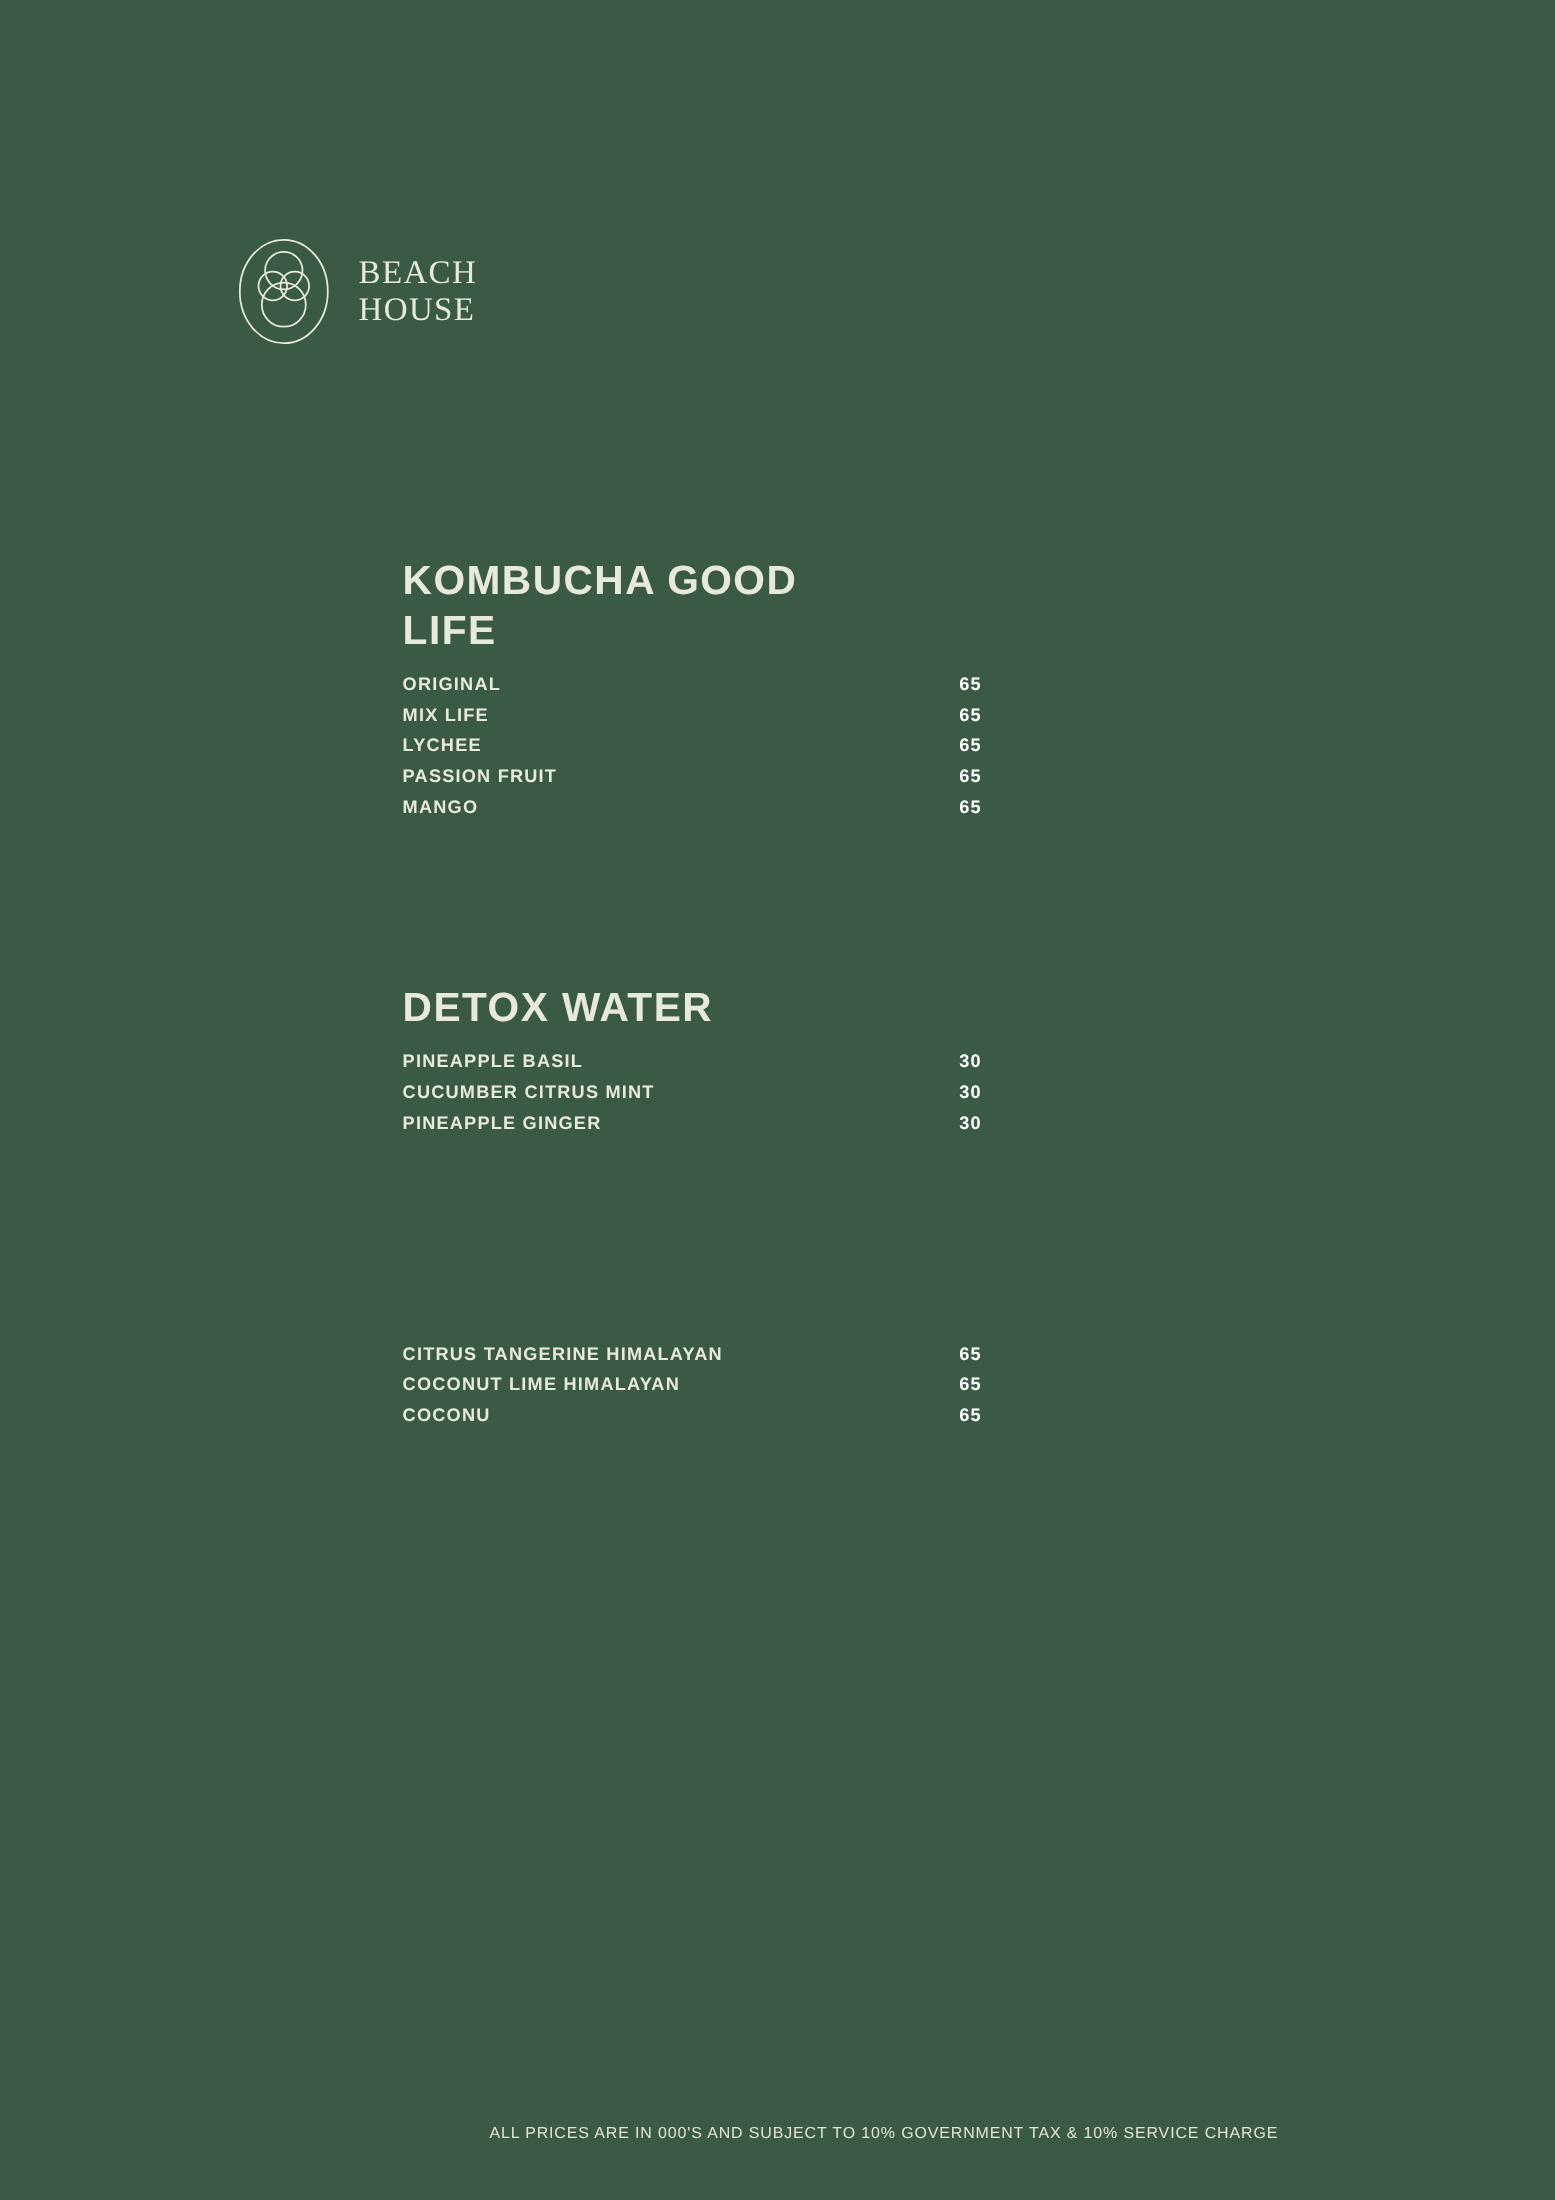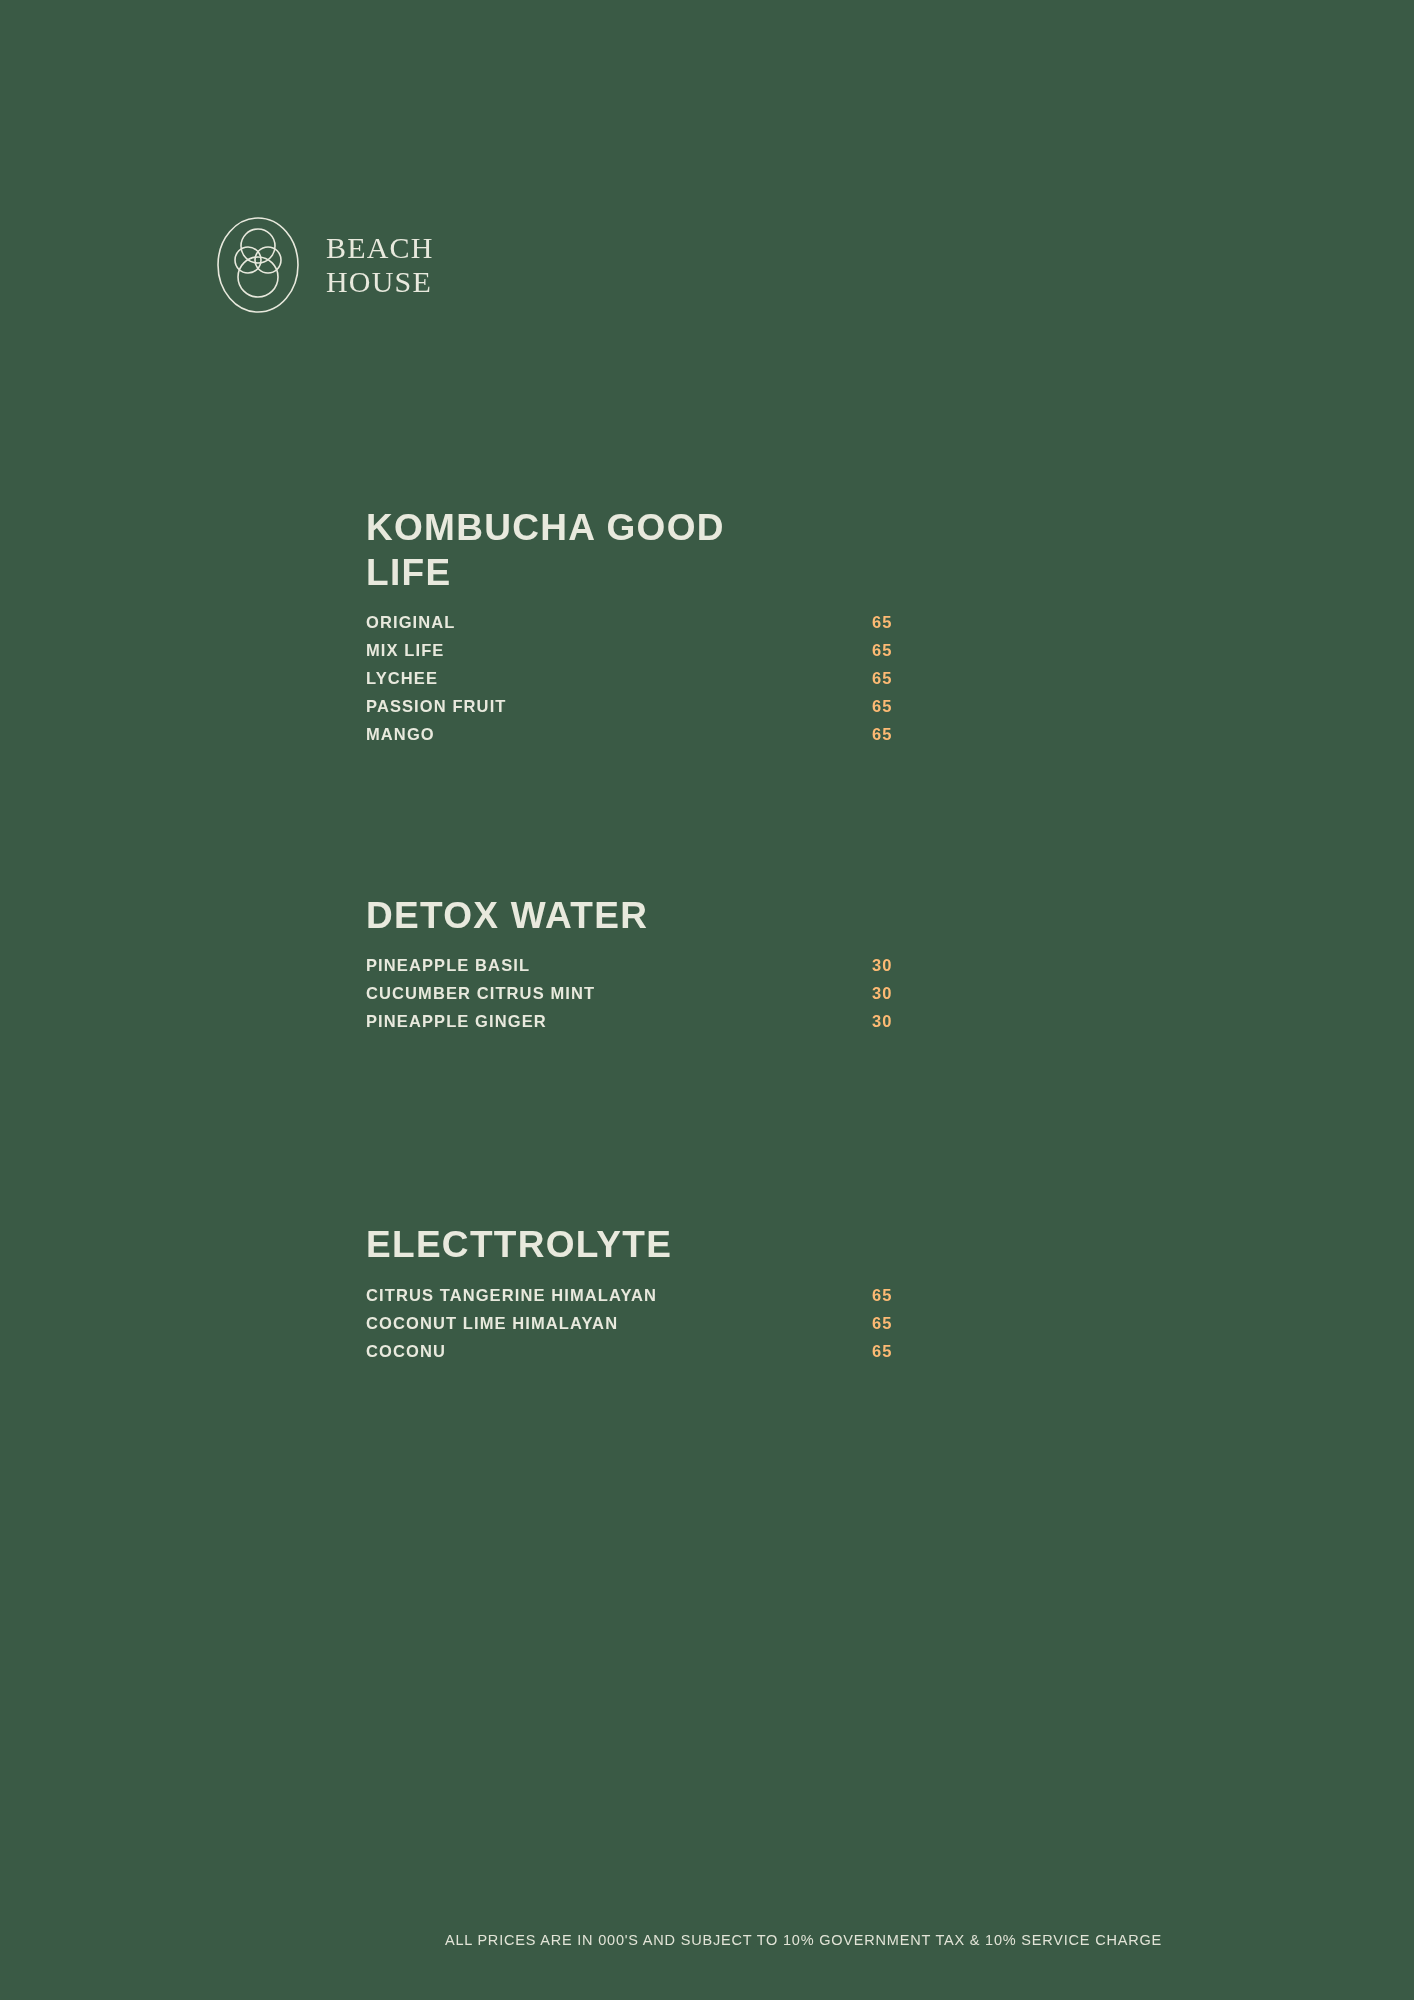--- a/index.html
+++ b/index.html
@@ -120,21 +120,21 @@
     letter-spacing: 1.1px;
     color: #e8e9dd;
     flex: none;
     width: 506px;
   }
 
   .item-price {
     font-size: 16.5px;
     font-weight: 600;
     letter-spacing: 1.1px;
-    color: #fdba74;
+    color: #ffffff;
   }
 
   .gap-1 { height: 140px; }
   .gap-2 { height: 182px; }
 
   
   .footer {
     position: absolute;
     left: 0;
     bottom: 52px;
@@ -214,21 +214,20 @@
         <li class="item">
           <span class="item-name">PINEAPPLE GINGER</span>
           <span class="item-price">30</span>
         </li>
       </ul>
     </div>
 
     <div class="gap-2"></div>
 
     <div class="section">
-      <h2 class="section-title">ELECTTROLYTE</h2>
       <ul class="items">
         <li class="item">
           <span class="item-name">CITRUS TANGERINE HIMALAYAN</span>
           <span class="item-price">65</span>
         </li>
         <li class="item">
           <span class="item-name">COCONUT LIME HIMALAYAN</span>
           <span class="item-price">65</span>
         </li>
         <li class="item">

